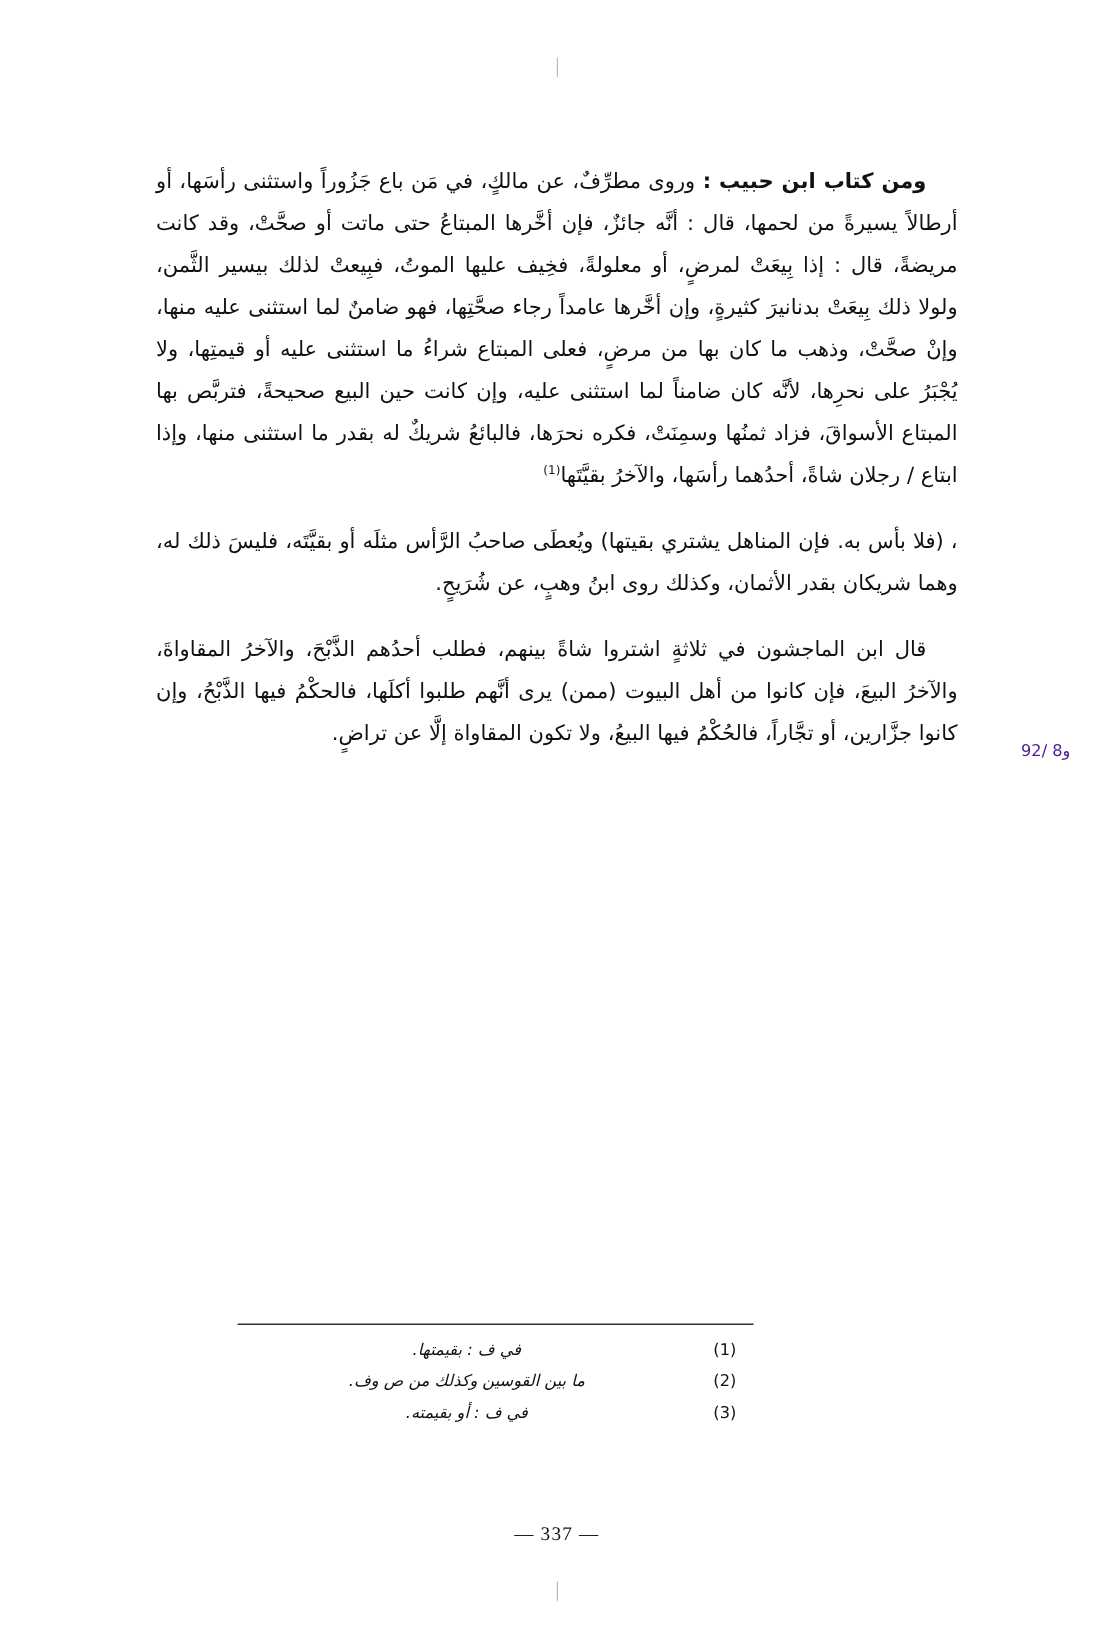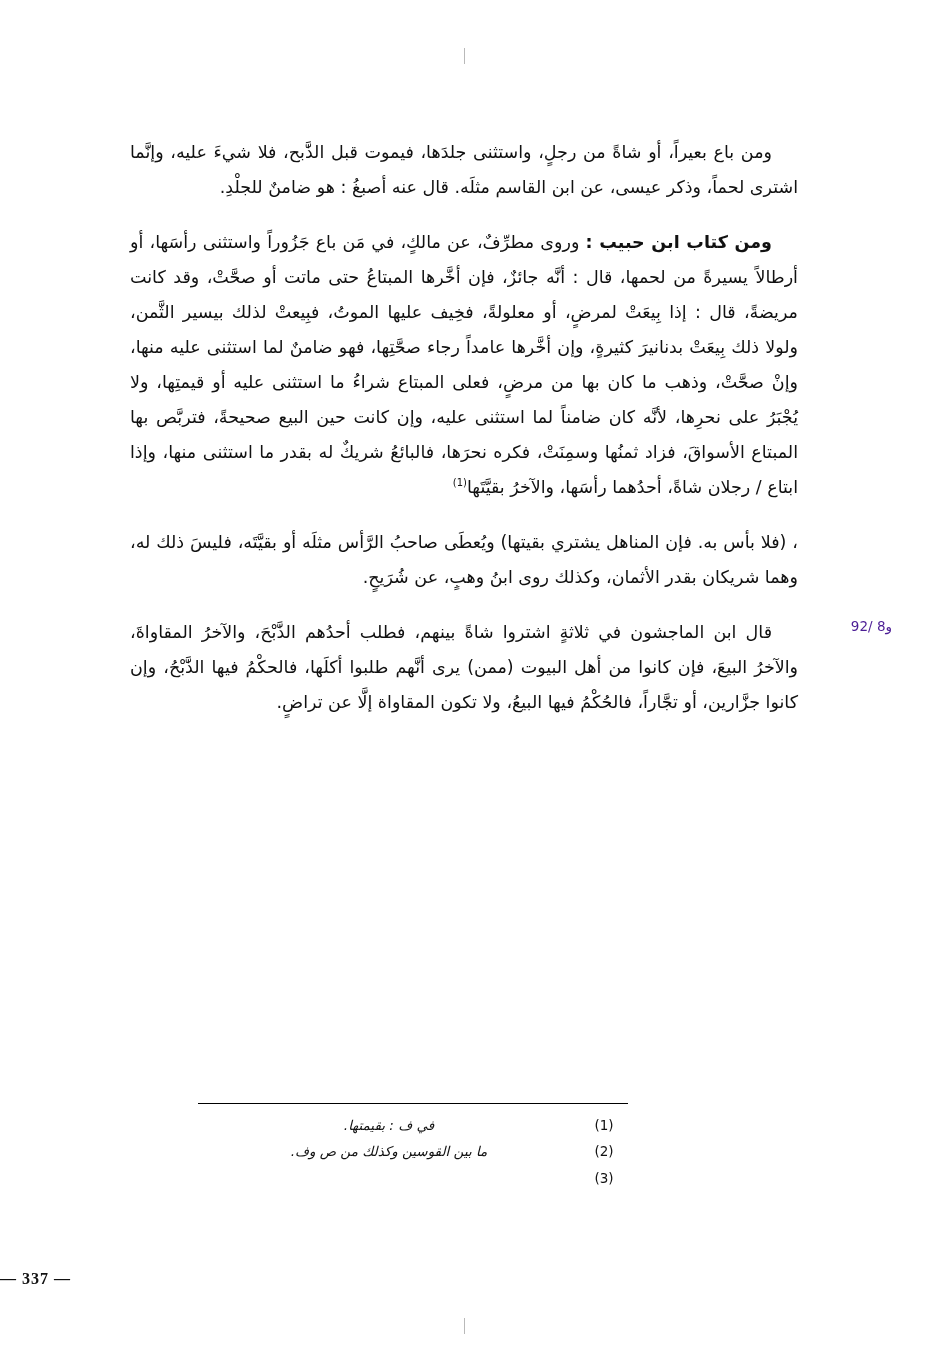--- a/index.html
+++ b/index.html
@@ -80,25 +80,24 @@
   .fn-text {
     flex: 1 1 auto;
     text-align: center;
     font-style: italic;
   }
   .page-number {
     position: absolute;
     top: 1270px;
     left: 0;
     right: 0;
-    text-align: left;
+    text-align: center;
     font-size: 16px;
     letter-spacing: 1px;
     font-family: "Liberation Serif", serif;
-    font-weight: bold;
   }
   .crop-mark-top {
     position: absolute;
     top: 48px;
     left: 50%;
     width: 1px;
     height: 16px;
     background: #b9b9b9;
   }
   .crop-mark-bottom {
@@ -118,21 +117,20 @@
 <body>
 
 <div class="page">
 
   <div class="crop-mark-top"></div>
 
   <div class="marginal-note">و8 /92</div>
 
   <div class="content">
 
-    <p class="para first-indent"><span>ومن باع بعيراً، أو شاةً من رجلٍ، واستثنى جلدَها، فيموت قبل الذَّبح، فلا شيءَ عليه، وإنَّما اشترى لحماً، وذكر عيسى، عن ابن القاسم مثلَه. قال عنه أصبغُ : هو ضامنٌ للجلْدِ.</span></p>
 
     <p class="para first-indent"><span class="lead">ومن كتاب ابن حبيب :</span><span> وروى مطرِّفٌ، عن مالكٍ، في مَن باع جَزُوراً واستثنى رأسَها، أو أرطالاً يسيرةً من لحمها، قال : أنَّه جائزٌ، فإن أخَّرها المبتاعُ حتى ماتت أو صحَّتْ، وقد كانت مريضةً، قال : إذا بِيعَتْ لمرضٍ، أو معلولةً، فخِيف عليها الموتُ، فبِيعتْ لذلك بيسير الثَّمن، ولولا ذلك بِيعَتْ بدنانيرَ كثيرةٍ، وإن أخَّرها عامداً رجاء صحَّتِها، فهو ضامنٌ لما استثنى عليه منها، وإنْ صحَّتْ، وذهب ما كان بها من مرضٍ، فعلى المبتاع شراءُ ما استثنى عليه أو قيمتِها، ولا يُجْبَرُ على نحرِها، لأنَّه كان ضامناً لما استثنى عليه، وإن كانت حين البيع صحيحةً، فتربَّص بها المبتاع الأسواقَ، فزاد ثمنُها وسمِنَتْ، فكره نحرَها، فالبائعُ شريكٌ له بقدر ما استثنى منها، وإذا ابتاع / رجلان شاةً، أحدُهما رأسَها، والآخرُ بقيَّتَها</span><sup class="fn">(1)</sup></p>
 
     <p class="para"><span>، (فلا بأس به. فإن المناهل يشتري بقيتها) ويُعطَى صاحبُ الرَّأس مثلَه أو بقيَّتَه، فليسَ ذلك له، وهما شريكان بقدر الأثمان، وكذلك روى ابنُ وهبٍ، عن شُرَيحٍ.</span></p>
 
     <p class="para first-indent"><span>قال ابن الماجشون في ثلاثةٍ اشتروا شاةً بينهم، فطلب أحدُهم الذَّبْحَ، والآخرُ المقاواةَ، والآخرُ البيعَ، فإن كانوا من أهل البيوت (ممن) يرى أنَّهم طلبوا أكلَها، فالحكْمُ فيها الذَّبْحُ، وإن كانوا جزَّارين، أو تجَّاراً، فالحُكْمُ فيها البيعُ، ولا تكون المقاواة إلَّا عن تراضٍ.</span></p>
 
 
   </div>
 
@@ -142,20 +140,21 @@
     <div class="fn-row">
       <span class="fn-num">(1)</span>
       <span class="fn-text">في ف : بقيمتها.</span>
     </div>
     <div class="fn-row">
       <span class="fn-num">(2)</span>
       <span class="fn-text">ما بين القوسين وكذلك من ص وف.</span>
     </div>
     <div class="fn-row">
       <span class="fn-num">(3)</span>
+      <span class="fn-text">في ف : أو بقيمته.</span>
     </div>
   </div>
 
   <div class="page-number">— 337 —</div>
 
   <div class="crop-mark-bottom"></div>
 
 </div>
 
 </body></html>

